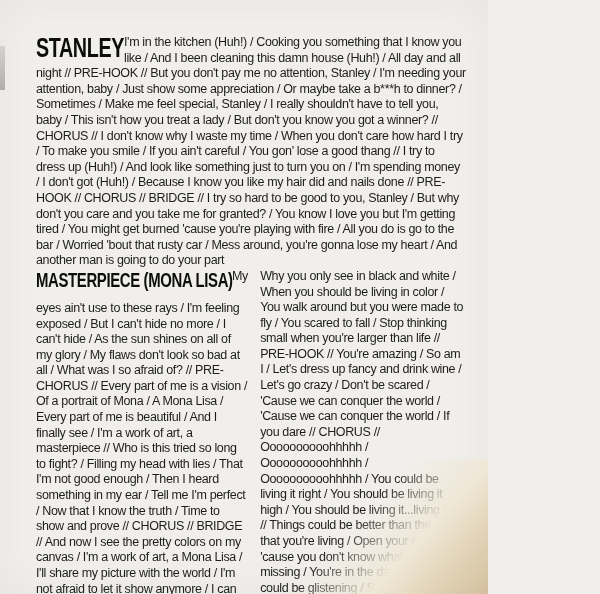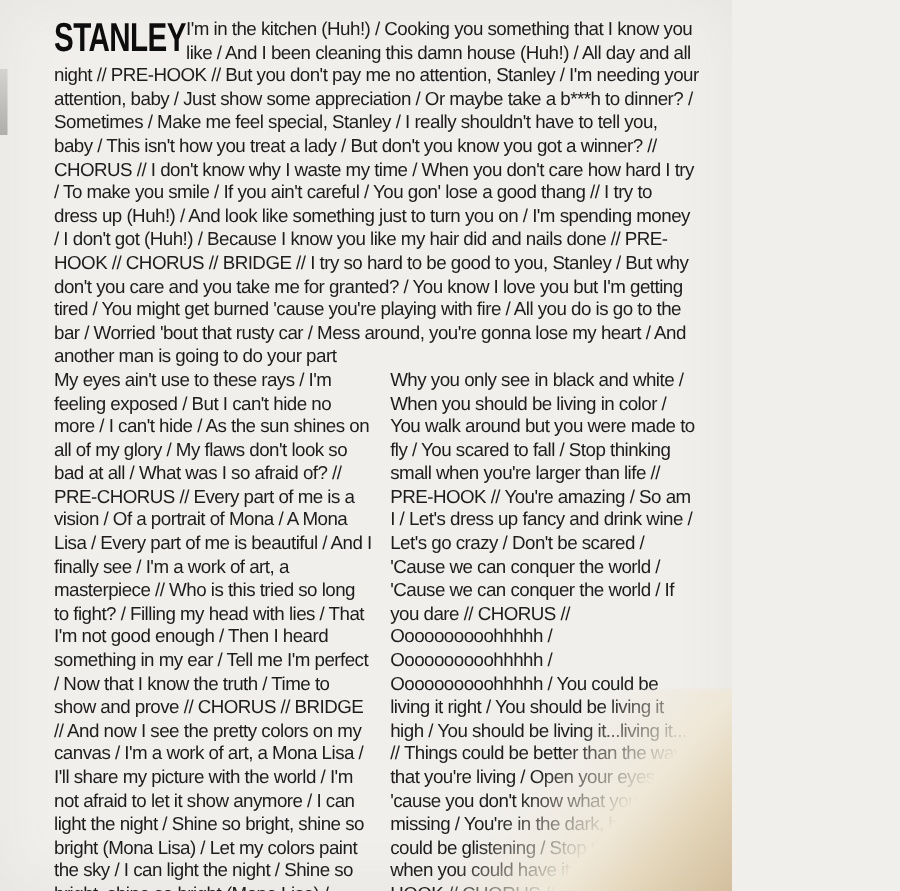--- a/index.html
+++ b/index.html
@@ -15,21 +15,21 @@
     width:600px;height:594px;overflow:hidden;
     background:var(--paper);
     font-family:"Liberation Sans", sans-serif;
   }
   .page{
     position:relative;
     width:488px;height:594px;
     background:var(--paper);
     box-shadow:inset 0 0 40px rgba(120,115,105,0.08);
     box-sizing:border-box;
-    padding:12px 22px 0 36px;
+    padding:35px 22px 0 36px;
   }
   .lyrics{
     margin:0;
     color:var(--ink);
     font-size:12.5px;
     line-height:15.6px;
     letter-spacing:-0.35px;
     text-align:left;
   }
   .song-title{
@@ -90,20 +90,21 @@
   <section class="song song-stanley">
     <p class="lyrics">
       <span class="song-title"><span class="t">STANLEY</span></span>
       <span class="body-text">I'm in the kitchen (Huh!) / Cooking you something that I know you like / And I been cleaning this damn house (Huh!) / All day and all night // PRE-HOOK // But you don't pay me no attention, Stanley / I'm needing your attention, baby / Just show some appreciation / Or maybe take a b***h to dinner? / Sometimes / Make me feel special, Stanley / I really shouldn't have to tell you, baby / This isn't how you treat a lady / But don't you know you got a winner? // CHORUS // I don't know why I waste my time / When you don't care how hard I try / To make you smile / If you ain't careful / You gon' lose a good thang // I try to dress up (Huh!) / And look like something just to turn you on / I'm spending money / I don't got (Huh!) / Because I know you like my hair did and nails done // PRE-HOOK // CHORUS // BRIDGE // I try so hard to be good to you, Stanley / But why don't you care and you take me for granted? / You know I love you but I'm getting tired / You might get burned 'cause you're playing with fire / All you do is go to the bar / Worried 'bout that rusty car / Mess around, you're gonna lose my heart / And another man is going to do your part</span>
     </p>
   </section>
 
   <div class="columns">
     <section class="song col col-left song-masterpiece">
       <p class="lyrics">
+        <span class="song-title"><span class="t">MASTERPIECE (MONA LISA)</span></span>
         <span class="body-text">My eyes ain't use to these rays / I'm feeling exposed / But I can't hide no more / I can't hide / As the sun shines on all of my glory / My flaws don't look so bad at all / What was I so afraid of? // PRE-CHORUS // Every part of me is a vision / Of a portrait of Mona / A Mona Lisa / Every part of me is beautiful / And I finally see / I'm a work of art, a masterpiece // Who is this tried so long to fight? / Filling my head with lies / That I'm not good enough / Then I heard something in my ear / Tell me I'm perfect / Now that I know the truth / Time to show and prove // CHORUS // BRIDGE // And now I see the pretty colors on my canvas / I'm a work of art, a Mona Lisa / I'll share my picture with the world / I'm not afraid to let it show anymore / I can light the night / Shine so bright, shine so bright (Mona Lisa) / Let my colors paint the sky / I can light the night / Shine so bright, shine so bright (Mona Lisa) / There is beauty in my eyes / And I can see it now / I believe it now / I can feel it now / I can light the night / Took a while to see / That I'm a work of art / I'm a masterpiece / I can light the night / Shine so bright, shine so bright / I am beautiful // Every part of me is a vision of a portrait / A portrait of Mona / A Mona Lisa / Every part of me is beautiful / And I finally see / I'm a work of art / I'm a masterpiece</span>
       </p>
     </section>
 
     <section class="song col col-right song-ifyoudare">
       <p class="lyrics">
         <span class="body-text">Why you only see in black and white / When you should be living in color / You walk around but you were made to fly / You scared to fall / Stop thinking small when you're larger than life // PRE-HOOK // You're amazing / So am I / Let's dress up fancy and drink wine / Let's go crazy / Don't be scared / 'Cause we can conquer the world / 'Cause we can conquer the world / If you dare // CHORUS // Oooooooooohhhhh / Oooooooooohhhhh / Oooooooooohhhhh / You could be living it right / You should be living it high / You should be living it...living it... // Things could be better than the way that you're living / Open your eyes 'cause you don't know what you're missing / You're in the dark, but you could be glistening / Stop thinking small when you could have it all // PRE-HOOK // CHORUS // BRIDGE / Oh Caroline, stay away from the light / 'Cause people never make it out alive / So come back down because you're going too high / Then she heard / Don't be scared, start living your life // CHORUS // Get you high, then leave you low / And it's driving you insane / While it's running through your veins</span>
       </p>
     </section>
   </div>

